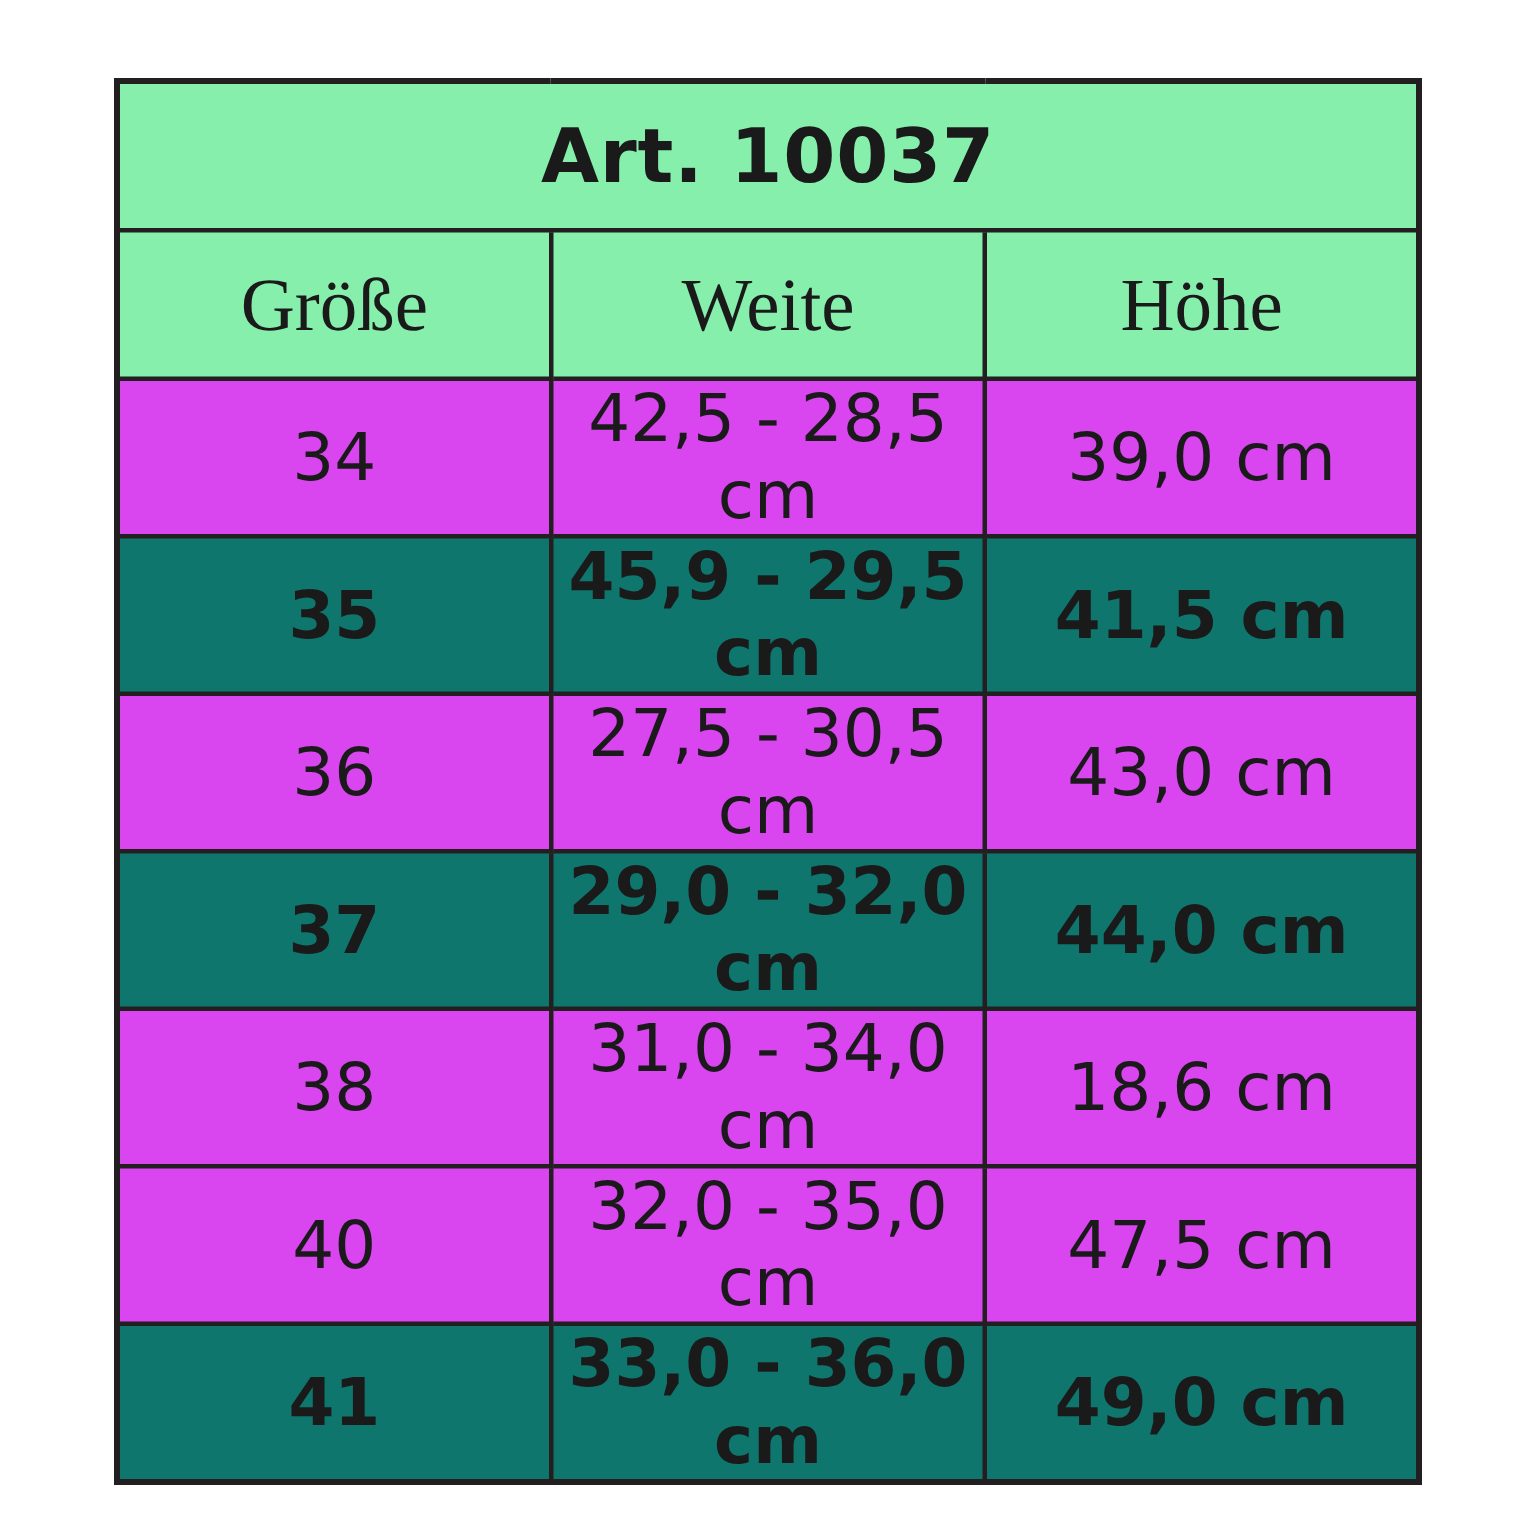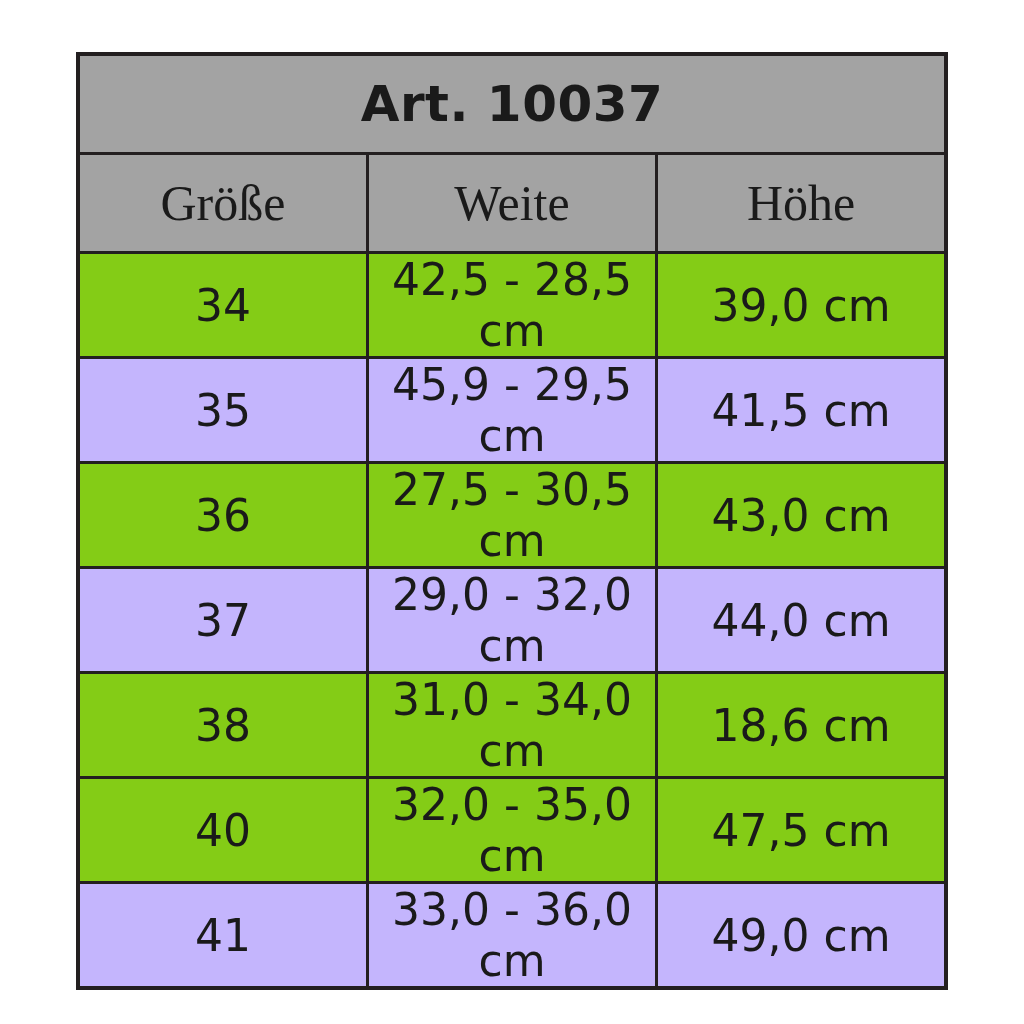--- a/index.html
+++ b/index.html
@@ -28,21 +28,21 @@
     width: 872px;
     border: 4px solid #231f20;
   }
 
   .size-table td,
   .size-table th {
     border: 3px solid #231f20;
     text-align: center;
     vertical-align: middle;
     color: #1a1a1a;
-    background: #a3a3a3;
+    background: #86efac;
     padding: 0;
   }
 
   .col-size    { width: 232px; }
   .col-width   { width: 392px; }
   .col-height  { width: 248px; }
 
   .title-cell {
     height: 96px;
     font-size: 50px;
@@ -57,25 +57,26 @@
     font-family: Liberation Serif, serif;
   }
 
   .data-cell {
     height: 90px;
     font-size: 44px;
     font-weight: normal;
   }
 
   tr.shaded td {
-    background: #84cc16;
+    background: #d946ef;
   }
 
   tr.plain td {
-    background: #c4b5fd;
+    background: #0f766e;
+    font-weight: bold;
   }
 </style>
 </head>
 <body>
 
 <div class="page">
   <table class="size-table">
     <tbody>
       <tr>
         <td class="title-cell" colspan="3">Art. 10037</td>

